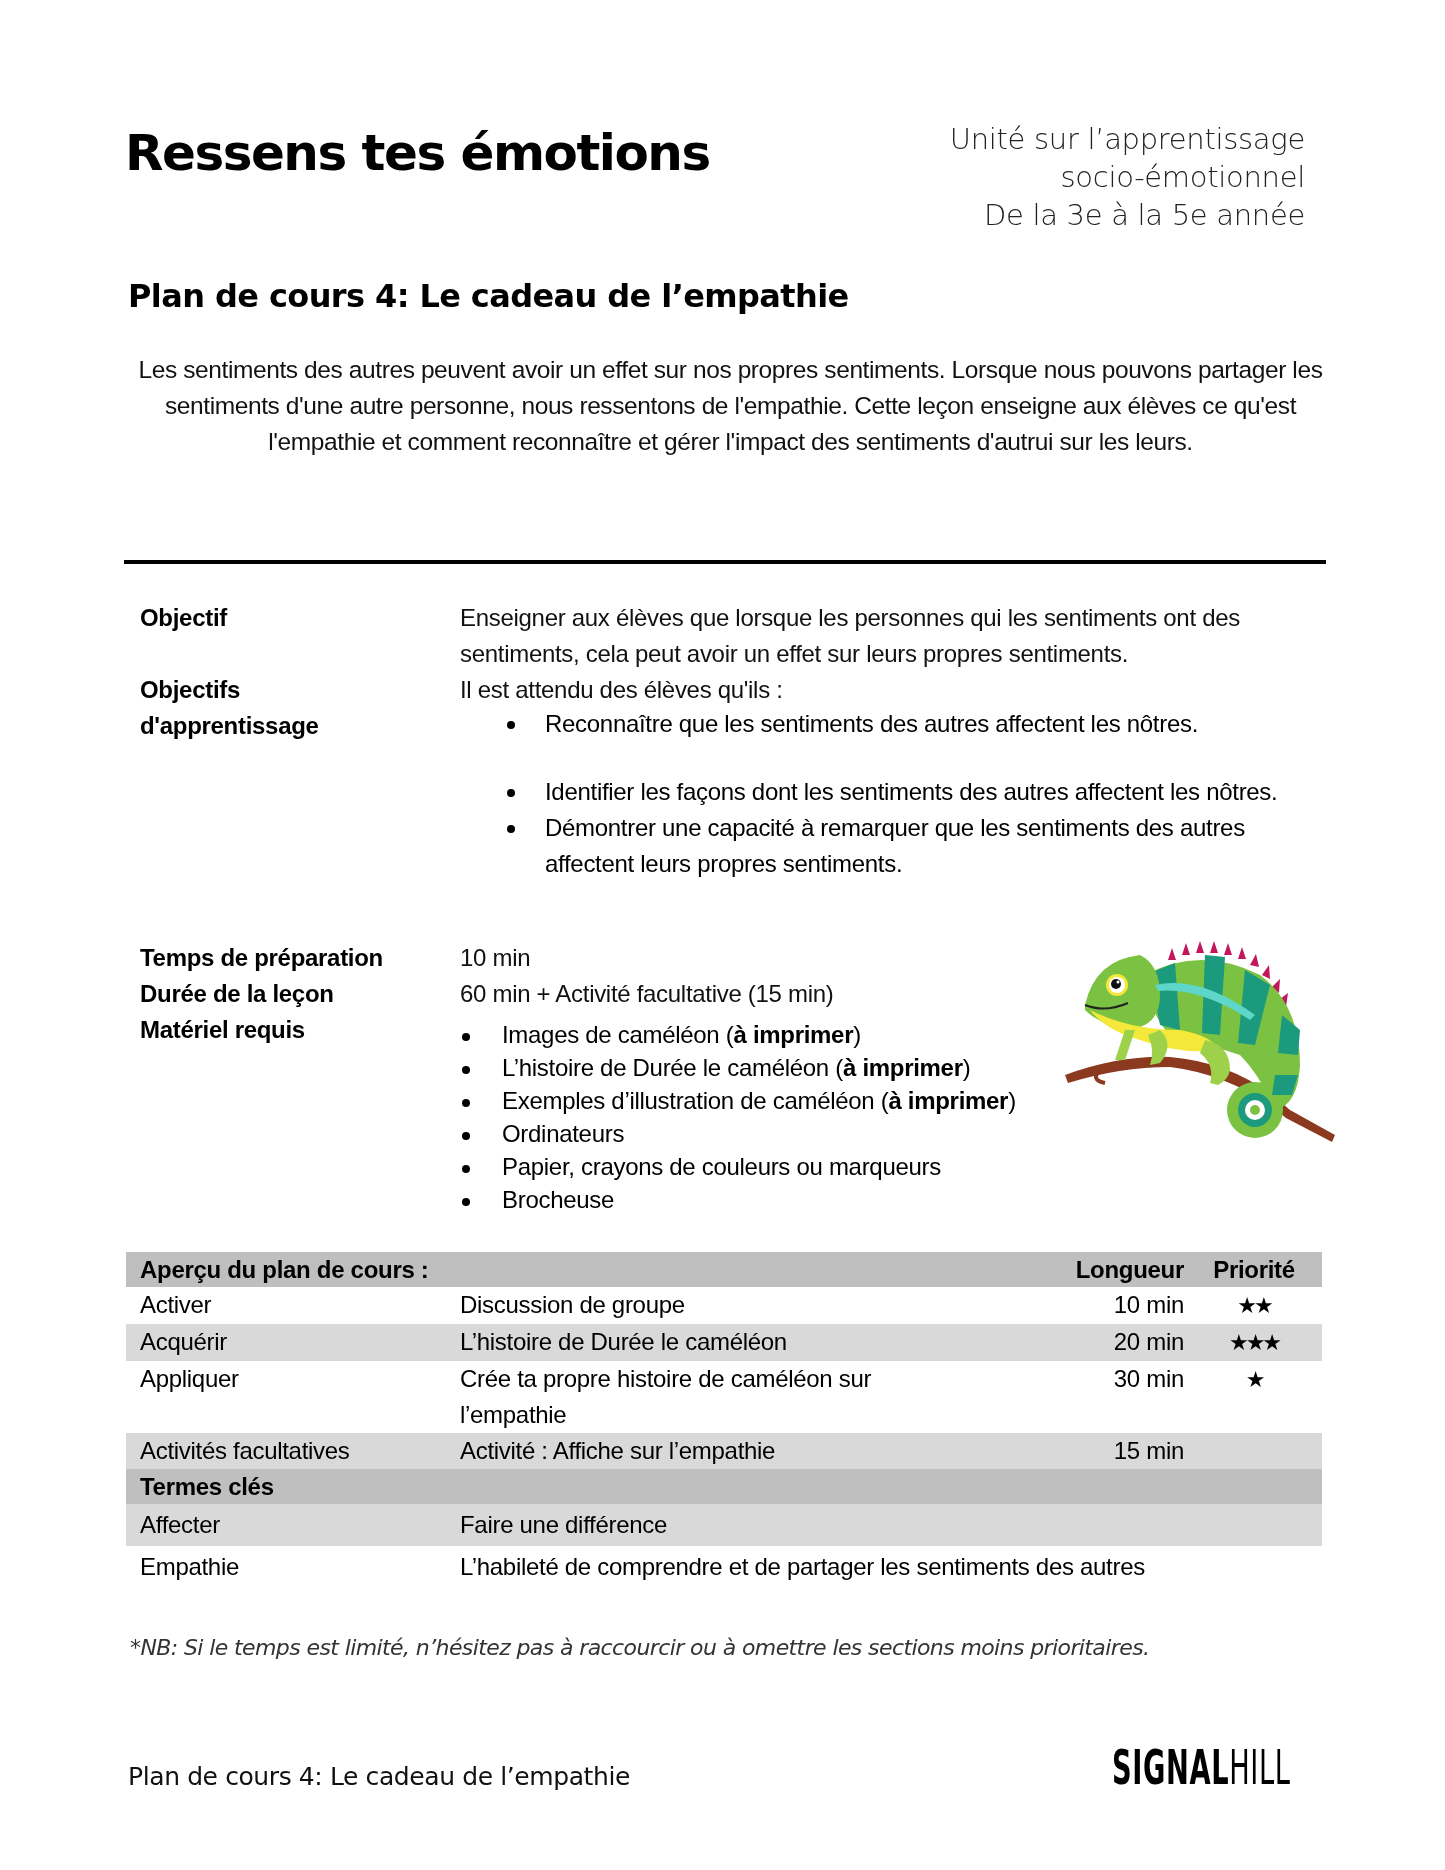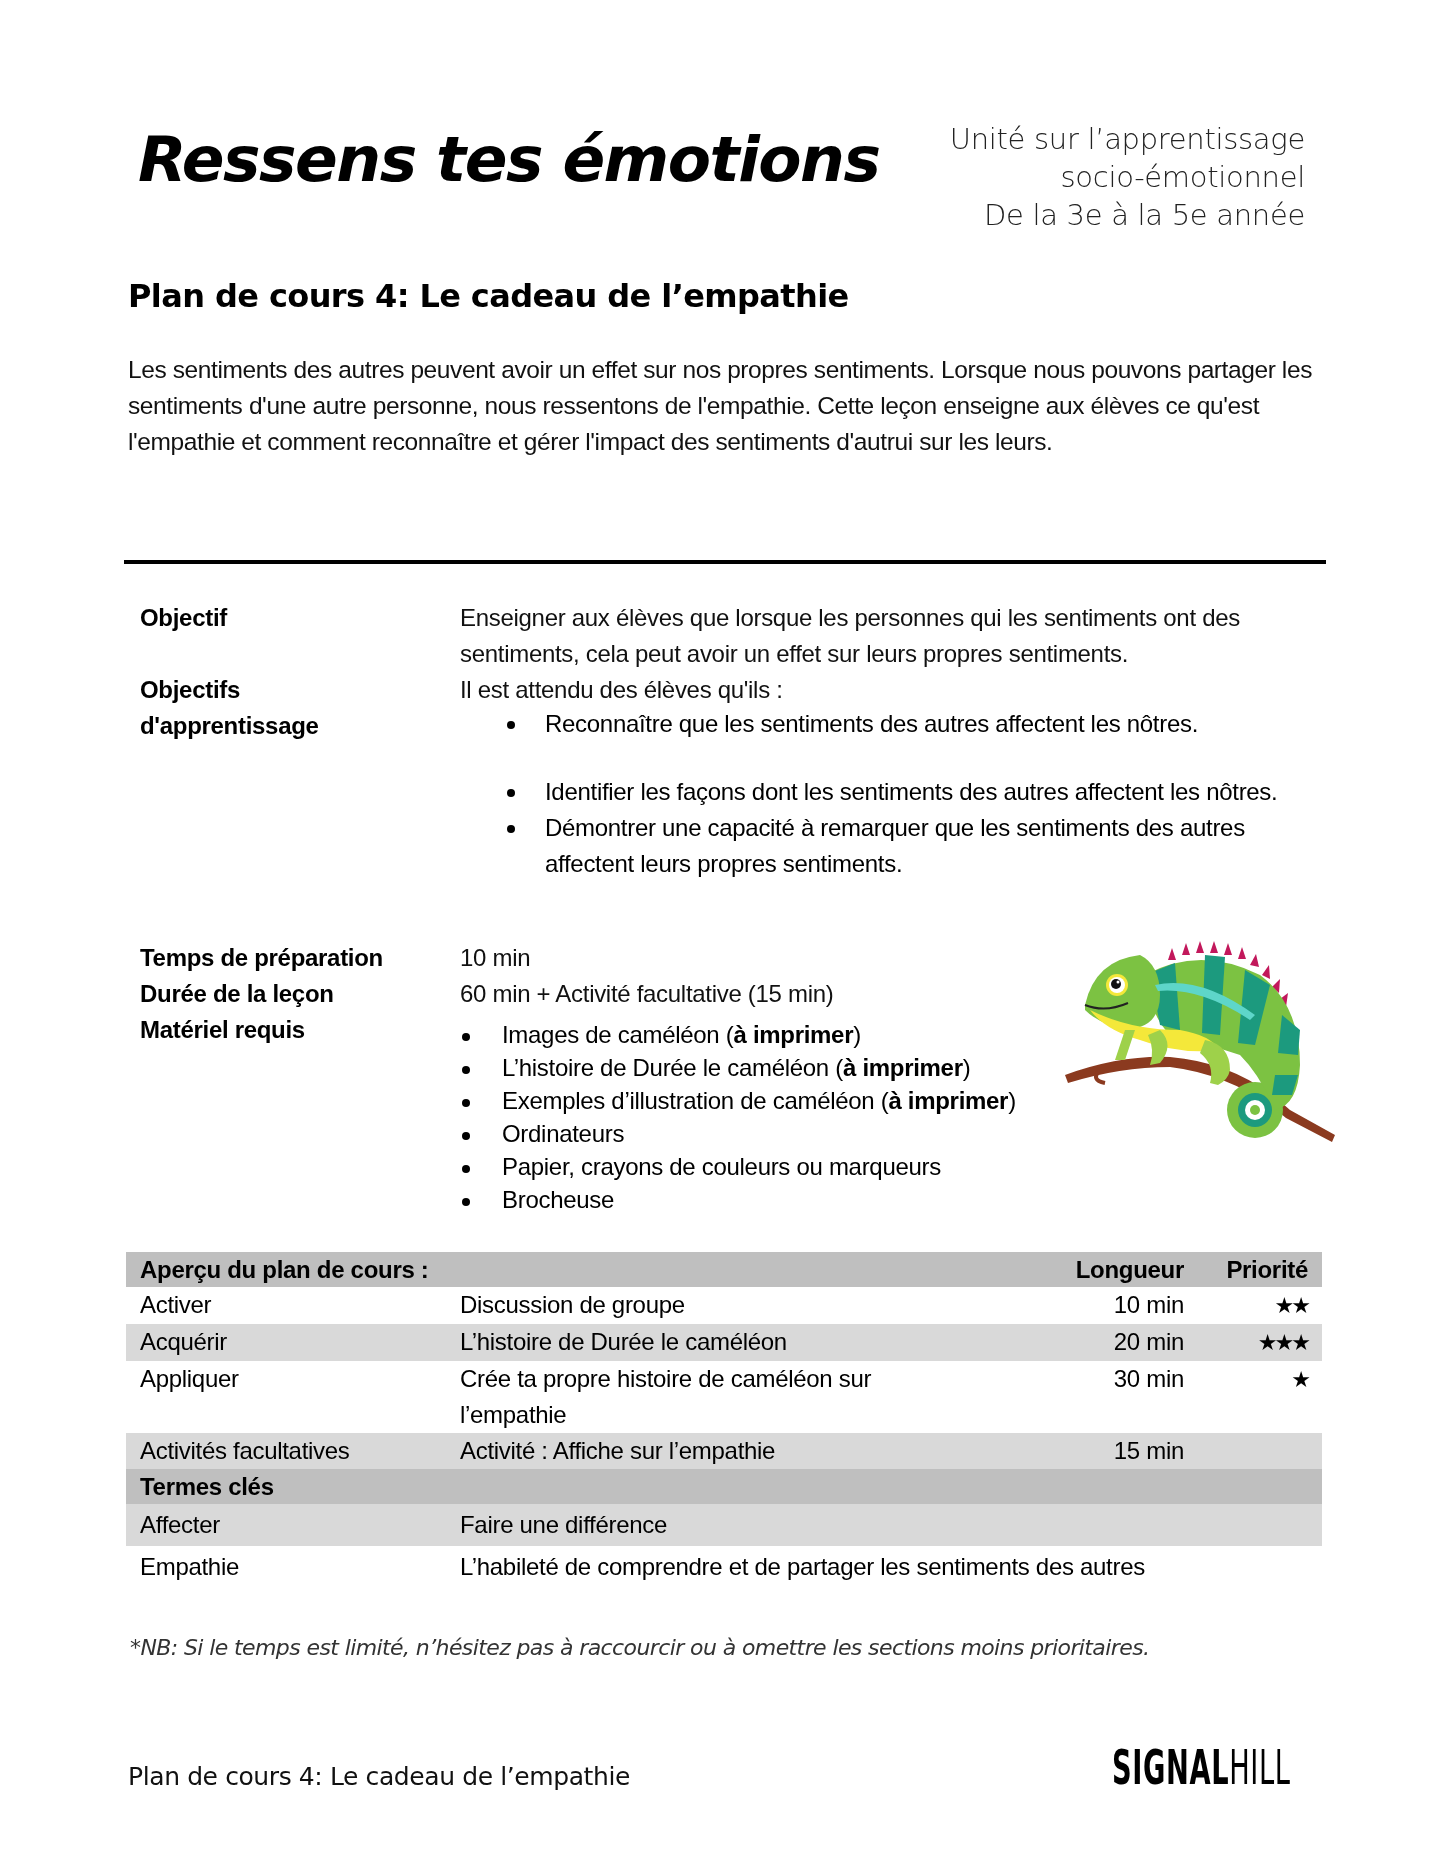--- a/index.html
+++ b/index.html
@@ -1,39 +1,39 @@
 <!DOCTYPE html>
 <html><head>
   <meta charset="utf-8">
   <style>
     * { box-sizing: border-box; margin: 0; padding: 0; }
     html, body { width: 1445px; height: 1870px; background: #ffffff; }
     body { position: relative; font-family: "Liberation Sans", sans-serif; color: #000; overflow: hidden; }
 
     .title {
-      position: absolute; left: 138px; top: 128px;
+      position: absolute; left: 125px; top: 128px;
       font-family: "DejaVu Sans", sans-serif; font-weight: bold;
-      font-size: 63px; letter-spacing: -1.5px; line-height: 1; font-style: italic;
+      font-size: 50px; letter-spacing: -1.5px; line-height: 1;
     }
     .unit-info {
       position: absolute; right: 140px; top: 120px; width: 520px;
       text-align: right; font-family: "DejaVu Sans", sans-serif; font-weight: 300;
       font-size: 29px; line-height: 38px; color: #222; letter-spacing: -0.3px;
     }
     .unit-info div { white-space: nowrap; }
 
     .lesson-title {
       position: absolute; left: 128px; top: 280px;
       font-family: "DejaVu Sans", sans-serif; font-weight: bold;
       font-size: 32px; letter-spacing: -0.6px; line-height: 1;
     }
     .intro {
       position: absolute; left: 128px; top: 352px; width: 1205px;
       font-family: "Liberation Sans", sans-serif; font-size: 24.5px; line-height: 36px;
-      letter-spacing: -0.4px; color: #111;
+      letter-spacing: -0.4px; color: #111; text-align: center;
     }
     .rule {
       position: absolute; left: 124px; top: 560px; width: 1202px; height: 4px; background: #000;
     }
 
     .label {
       position: absolute; left: 140px; font-weight: bold; font-size: 24px; line-height: 36px; letter-spacing: -0.3px;
     }
     .value {
       position: absolute; left: 460px; font-size: 24px; line-height: 36px; letter-spacing: -0.3px; color: #111;
@@ -57,21 +57,21 @@
     table.overview {
       position: absolute; left: 126px; top: 1252px; width: 1196px;
       border-collapse: collapse; font-size: 24px; letter-spacing: -0.3px;
     }
     table.overview td { padding: 0 14px; height: 36px; line-height: 36px; vertical-align: top; }
     table.overview tr.head td { background: #bfbfbf; font-weight: bold; height: 28px; line-height: 35px; }
     table.overview tr.shade td { background: #d9d9d9; }
     table.overview td.c1 { width: 320px; }
     table.overview td.c2 { width: 580px; }
     table.overview td.c3 { width: 160px; text-align: right; padding-right: 2px; }
-    table.overview td.c4 { width: 136px; text-align: right; }
+    table.overview td.c4 { width: 136px; text-align: center; }
     table.overview tr.tall td { height: 72px; margin-top: 24px; }
     table.overview tr.tall td.c2 { line-height: 36px; }
     table.overview tr.key td { height: 42px; line-height: 42px; }
     .stars { font-size: 22px; letter-spacing: -3px; }
 
     .note {
       position: absolute; left: 130px; top: 1635px;
       font-family: "DejaVu Sans", sans-serif; font-style: italic; font-weight: 300;
       font-size: 22px; color: #333; letter-spacing: -0.6px;
     }

